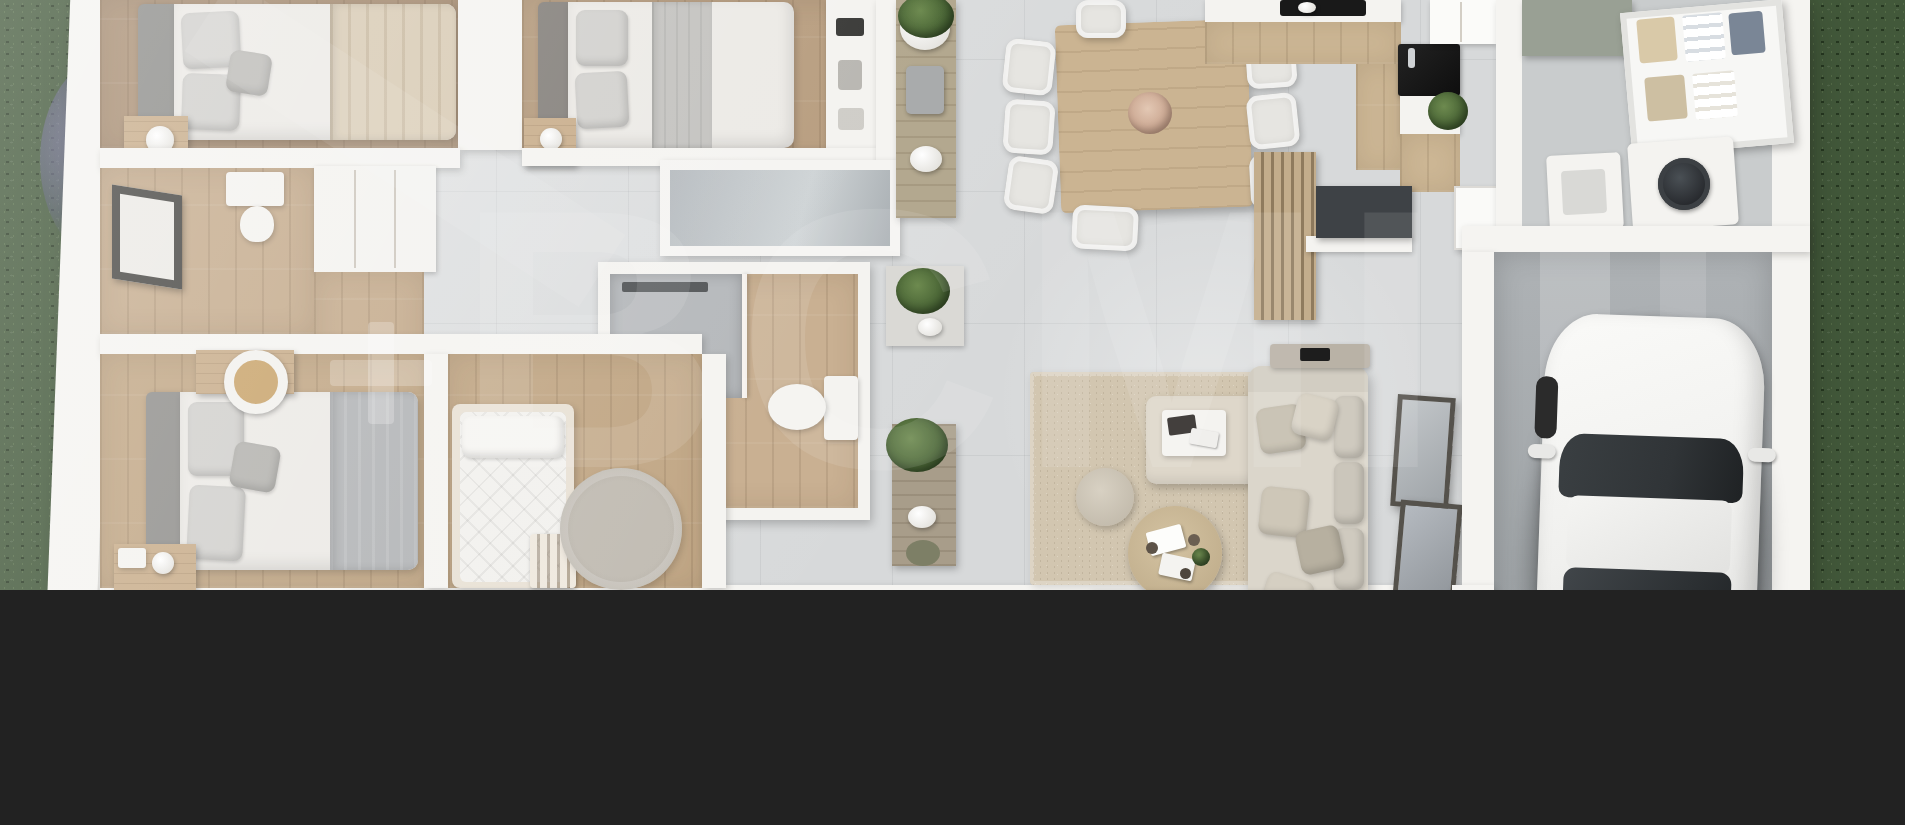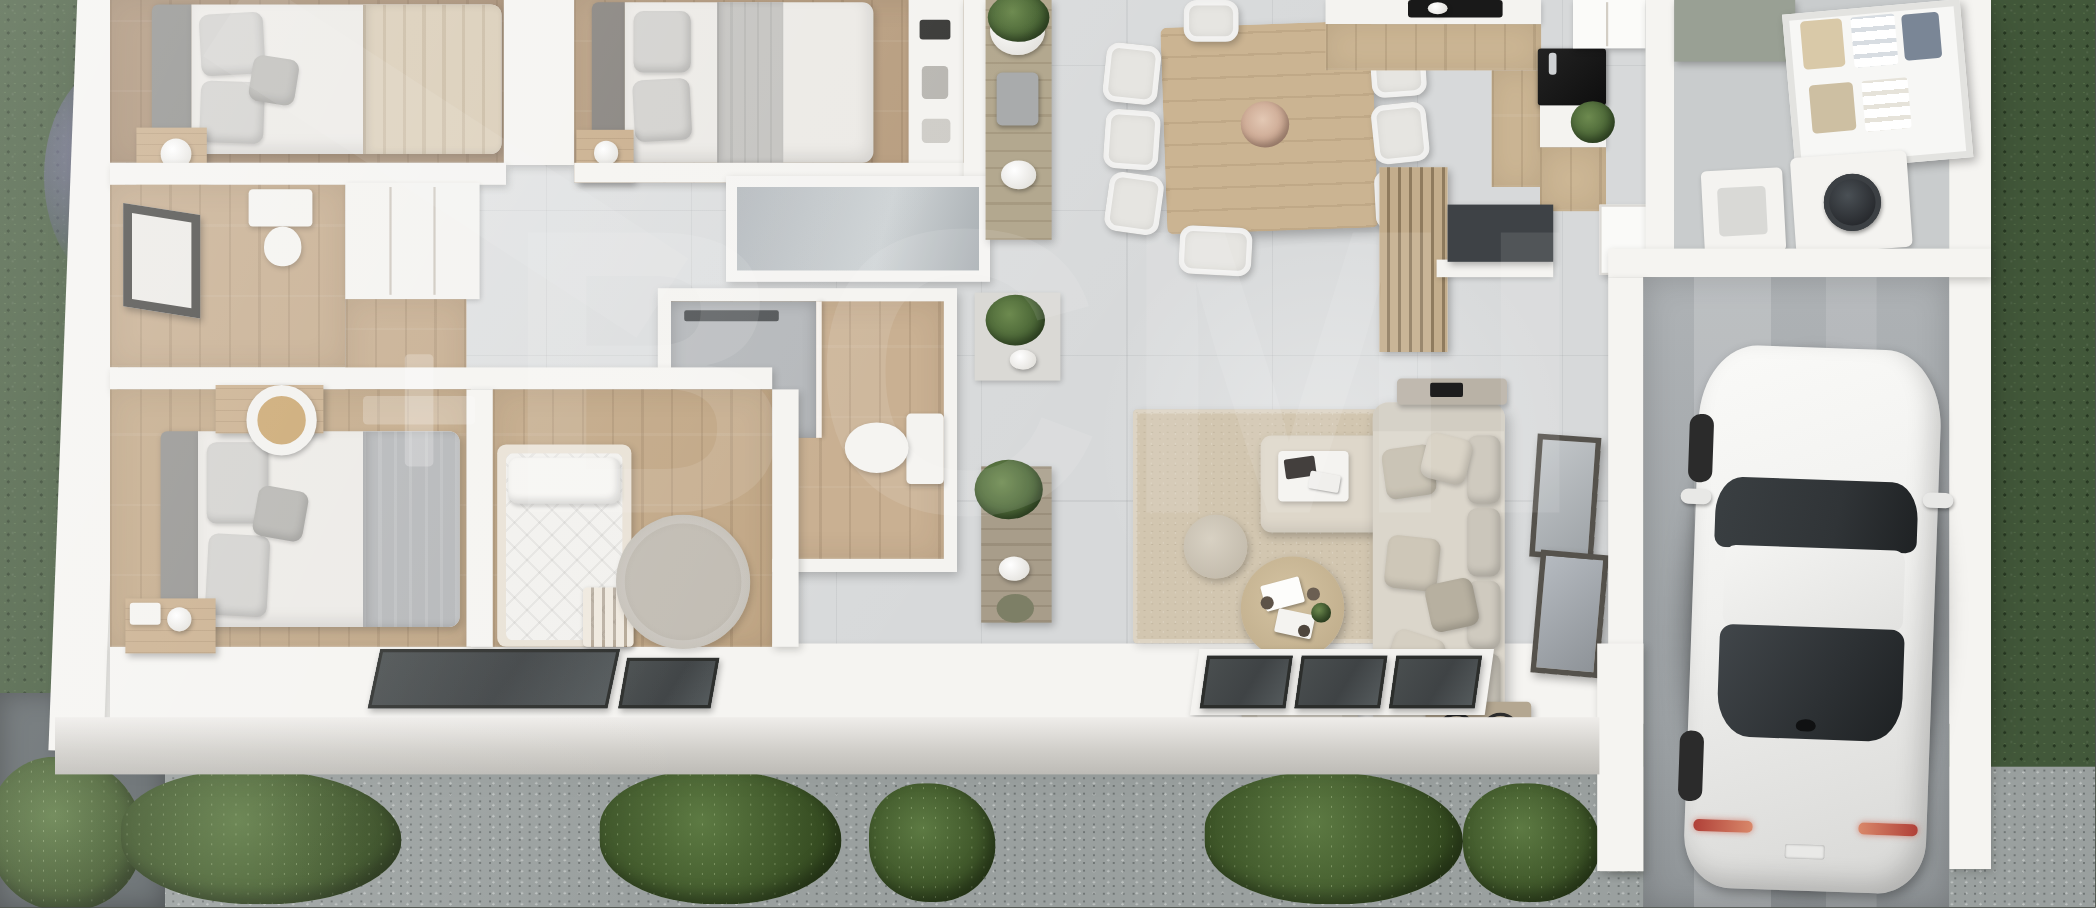--- a/index.html
+++ b/index.html
@@ -1,16 +1,16 @@
 <!DOCTYPE html>
 <html style="--grass: #42583a; --gravel: #9aa09f; --terrace: #5e6568; --wall: #f5f4f1; --tile: #d7d9da; --tile_dark: #c9cccd; --wood: #b89e80; --wood_dark: #ab9176; --wood_light: #cbb492; --shower: #b6b9bc; --glass_dark: #3f4345; --frame_dark: #4b4a47; --sofa: #dbd6cb; --rug: #d2c6b0; --car_body: #f0f0ee; --car_glass: #303437; --plant: #3f5a2e; --slat_wood: #c3ad8c; --sage: #99a094; --taillight: #b04038;"><head>
 <meta charset="utf-8">
 <style>
   html,body{margin:0;padding:0;background:#222;}
-  #scene{position:relative;width:1905px;height:825px;overflow:hidden;
+  #scene{position:relative;width:1905px;height:590px;overflow:hidden;
     font-family:"Liberation Sans",sans-serif;
     background-color:var(--grass,#42583a);
     background-image:
       radial-gradient(rgba(15,28,12,.55) 15%, transparent 16%),
       radial-gradient(rgba(130,160,105,.28) 12%, transparent 13%),
       radial-gradient(rgba(230,240,220,.10) 6%, transparent 8%);
     background-size:15px 12px, 9px 8px, 23px 19px;}
   .abs{position:absolute;}
   .wall{background:var(--wall,#f5f4f1);box-shadow:2px 3px 7px rgba(40,40,35,.22);}
   .plate{background:#f3f2ee;box-shadow:0 18px 40px rgba(0,0,0,.35);}

